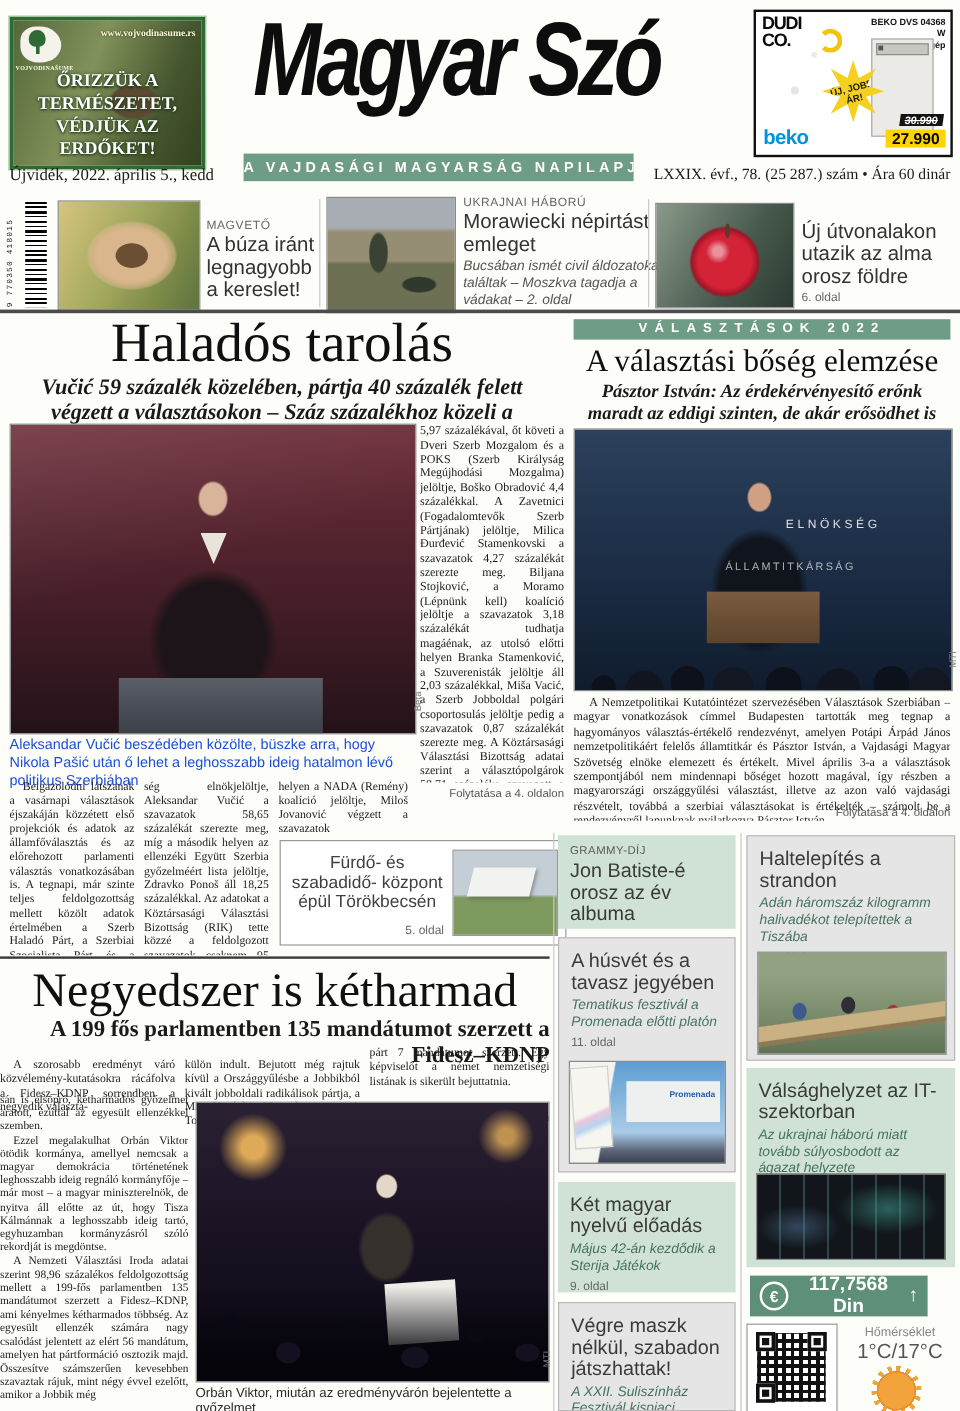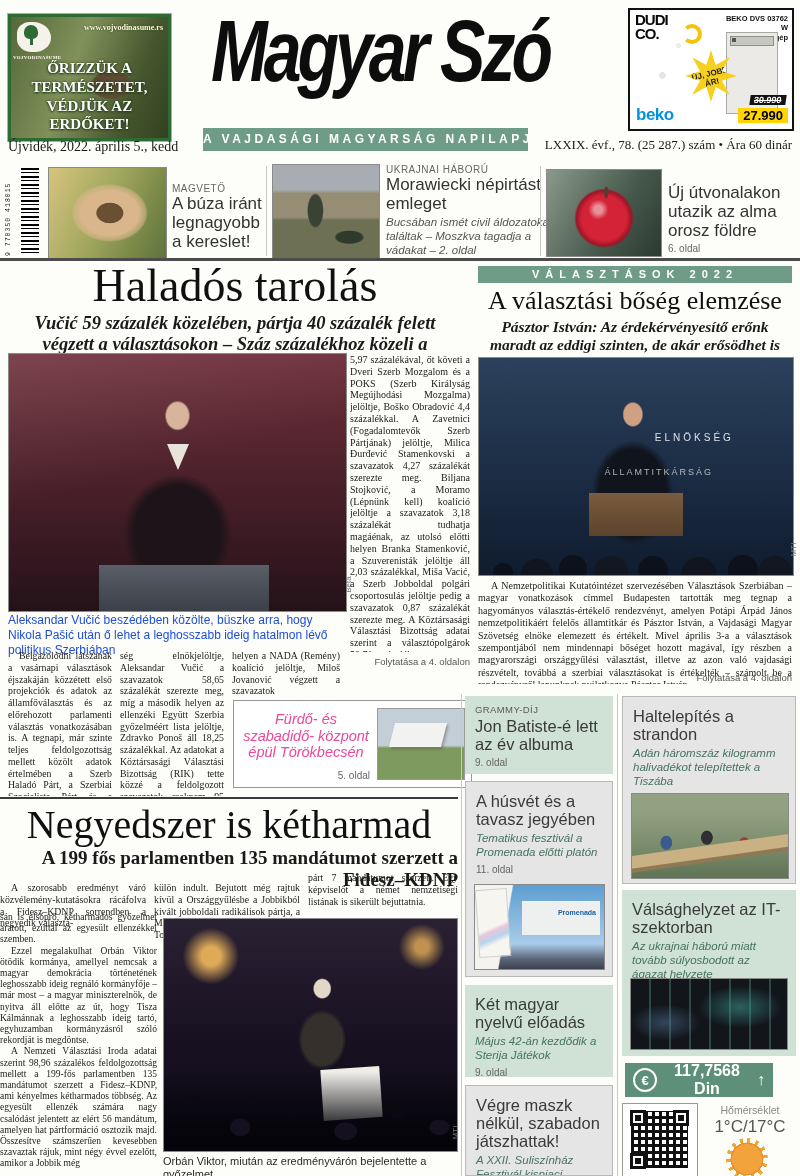--- a/index.html
+++ b/index.html
@@ -84,21 +84,21 @@
   .cap1{left:8px;top:613px;width:340px;font-size:12px;line-height:1.25;color:#1d4ed8;font-family:"Liberation Sans",sans-serif;}
   .sidecol{left:350px;top:354px;width:120px;height:298px;overflow:hidden;font-size:10px;line-height:1.18;text-align:justify;}
   .cont{font-size:9.5px;color:#555;text-align:right;font-family:"Liberation Sans",sans-serif;}
   .cont-side{left:350px;top:656px;width:120px;}
   .bodycol{font-size:9.8px;line-height:1.2;text-align:justify;overflow:hidden;}
   .bodycol p{margin:0;text-indent:11px;}
   .c1{left:8px;top:650px;width:104px;height:146px;}
   .c2{left:120px;top:650px;width:104px;height:146px;}
   .c3{left:232px;top:650px;width:108px;height:44px;}
   .promo{left:233px;top:700px;width:237px;height:86px;border:1px solid #999;background:#fff;}
-  .promo-title{left:8px;top:10px;width:128px;text-align:center;font-size:14.5px;line-height:1.15;color:#ec4899;font-family:"Liberation Sans",sans-serif;font-style:italic;}
+  .promo-title{left:8px;top:10px;width:128px;text-align:center;font-size:14.5px;line-height:1.15;color:#404040;font-family:"Liberation Sans",sans-serif;}
   .promo-page{left:8px;bottom:6px;width:128px;text-align:right;font-size:10px;color:#666;font-family:"Liberation Sans",sans-serif;}
   .promo-photo{right:6px;top:7px;width:86px;height:70px;border:1px solid #999;background:
     polygon 0 0;background:
     linear-gradient(#c3ced6 0 52%, #7e9a5e 56%);position:absolute;}
   .promo-bldg{left:14px;top:14px;width:52px;height:24px;background:#f2f3f0;transform:skewX(-14deg);box-shadow:2px 2px 3px rgba(60,60,60,.4);position:absolute;}
 
   
   .e-banner{left:478px;top:266px;width:314px;height:17px;line-height:17px;background:#6f9c86;color:#fff;text-align:center;
     font-size:11px;font-weight:bold;letter-spacing:6px;font-family:"Liberation Sans",sans-serif;}
   .hl2{left:478px;top:286px;width:314px;text-align:center;font-size:26px;color:#101010;}
@@ -217,21 +217,21 @@
 
   <div class="abs dateline">Újvidék, 2022. április 5., kedd</div>
 
   <div class="abs mast-title">Magyar Szó</div>
   <div class="abs tagline">A VAJDASÁGI MAGYARSÁG NAPILAPJA</div>
 
   <div class="abs ad-right">
     <div class="abs dudi">DUDI CO.</div>
     <div class="abs dudi-hook"></div>
     <div class="abs ad-right-prod">
-      <div>BEKO DVS 03762 W</div>
+      <div>BEKO DVS 04368 W</div>
       <div>Mosogatógép</div>
     </div>
     <div class="abs dishwasher">
       <div class="dw-panel"></div>
       <div class="dw-dot"></div>
     </div>
     <div class="abs burst">
       <span>ÚJ, JOBB ÁR!</span>
     </div>
     <div class="abs beko">beko</div>
@@ -343,21 +343,21 @@
     <div class="ob-crowd"></div>
   </div>
   <div class="abs credit credit-mti2">MTI</div>
   <div class="abs cap3">Orbán Viktor, miután az eredményvárón bejelentette a győzelmet</div>
 
   <div class="abs vdiv vd1"></div>
   <div class="abs vdiv vd2"></div>
 
   <div class="abs box greenbox grammy">
     <div class="b-kicker">GRAMMY-DÍJ</div>
-    <div class="b-title">Jon Batiste-é lett az év albuma</div>
+    <div class="b-title">Jon Batiste-é orosz az év albuma</div>
     <div class="b-page">9. oldal</div>
   </div>
 
   <div class="abs box whitebox easter">
     <div class="b-title">A húsvét és a tavasz jegyében</div>
     <div class="b-lead">Tematikus fesztivál a Promenada előtti platón</div>
     <div class="b-page">11. oldal</div>
     <div class="easter-photo photo">
       <div class="prom-banner"></div>
       <div class="prom-bldg"></div>

